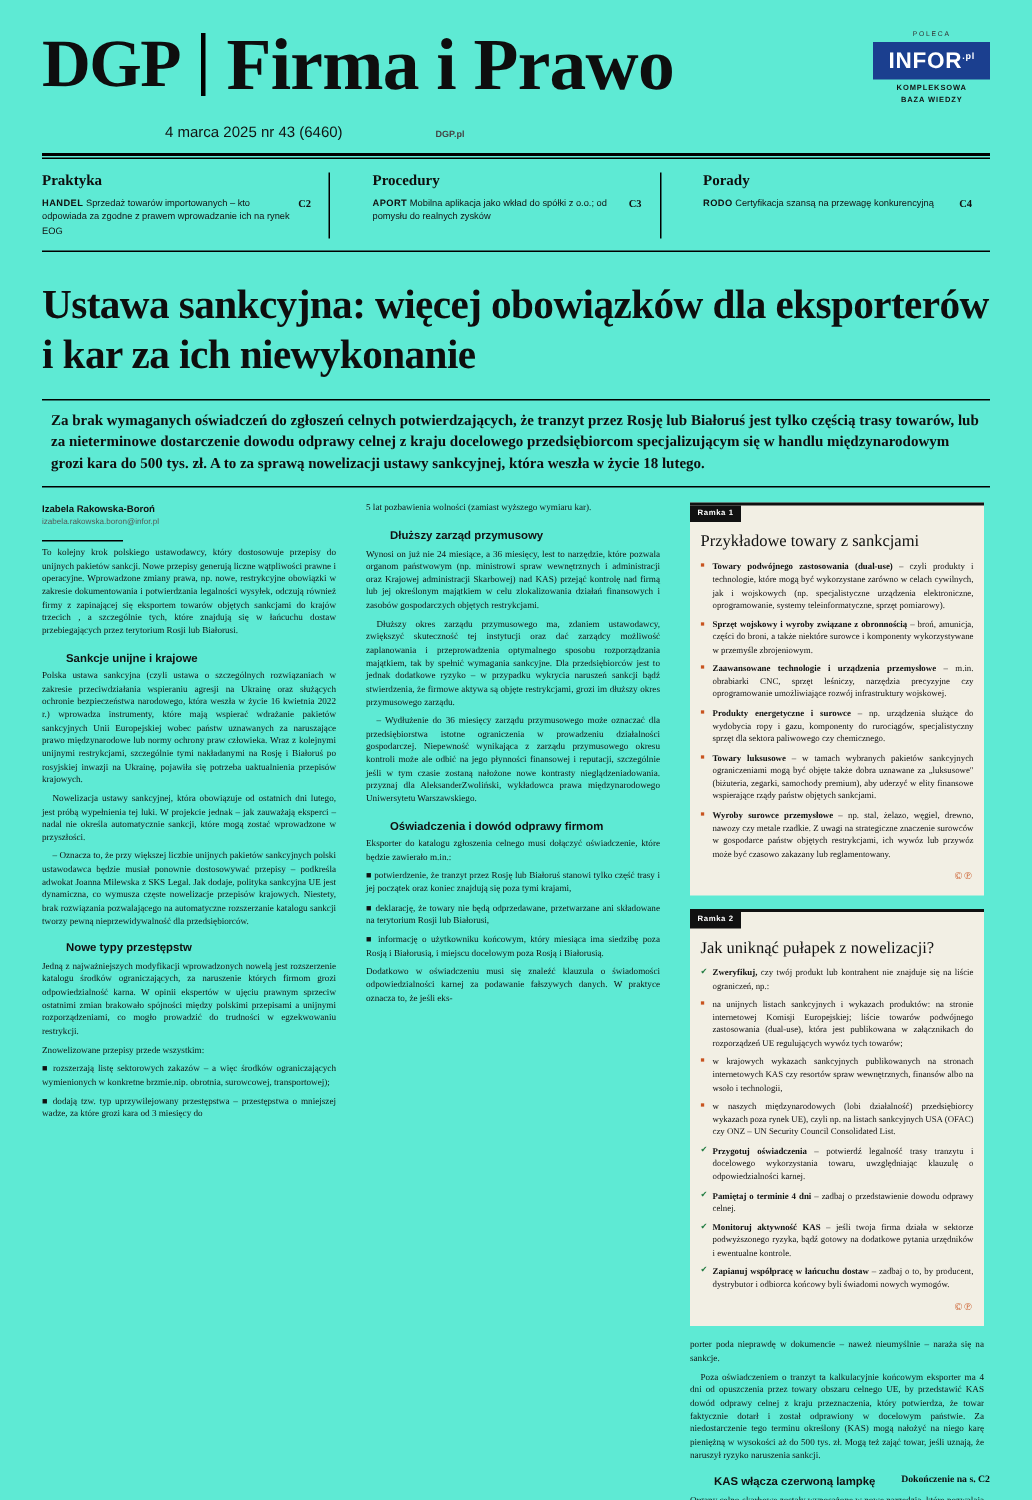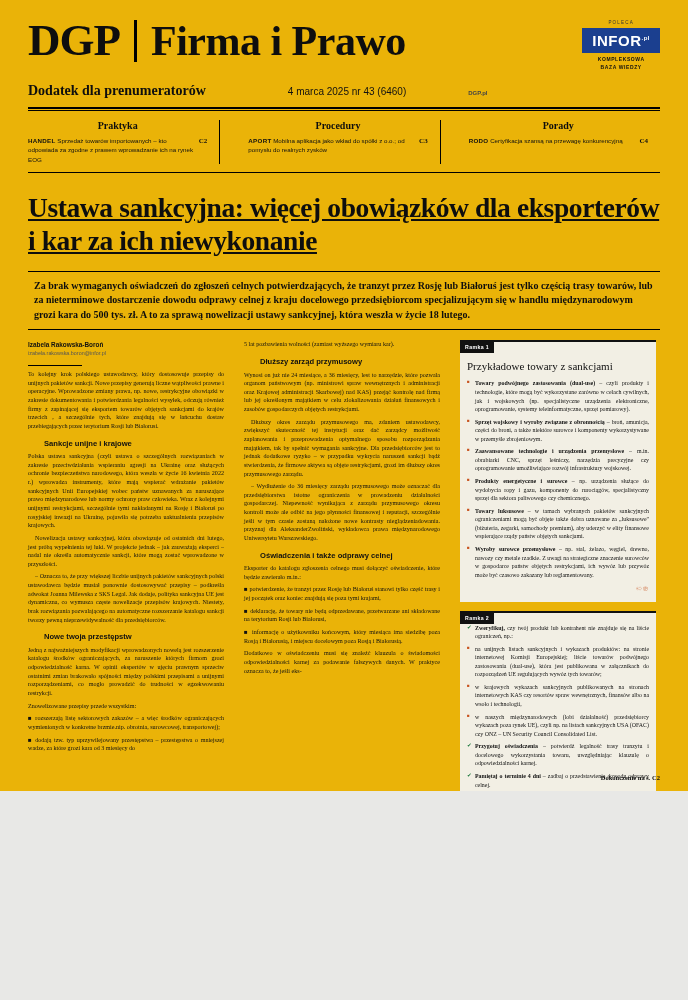--- a/index.html
+++ b/index.html
@@ -2,22 +2,22 @@
 <html lang="pl"><head>
 <meta charset="utf-8">
 <style>
   html, body {
     margin: 0;
     padding: 0;
     background: #e8e8e6;
   }
   .page {
     width: 688px;
-    height: 791px;
-    background: #eab308;
+    height: 1000px;
+    background: #5eead4;
     position: relative;
     overflow: hidden;
     font-family: "Liberation Serif", serif;
     color: #0e0e0e;
     box-sizing: border-box;
   }
   .inner {
     position: absolute;
     left: 28px;
     right: 28px;
@@ -44,21 +44,21 @@
   }
   .divider-v {
     width: 3px;
     height: 42px;
     background: #000;
     margin: 0 14px;
   }
   .firma {
     font-family: "Liberation Serif", serif;
     font-weight: bold;
-    font-size: 42px;
+    font-size: 49px;
     line-height: 1;
     letter-spacing: -0.5px;
   }
   .infor-box {
     text-align: center;
     padding-top: 2px;
   }
   .poleca {
     font-size: 4.5px;
     letter-spacing: 1.2px;
@@ -137,21 +137,20 @@
   }
   .teaser + .teaser {
     border-left: 1px solid #000;
     padding-left: 28px;
   }
   .teaser-title {
     font-family: "Liberation Serif", serif;
     font-weight: bold;
     font-size: 10px;
     margin-bottom: 5px;
-    text-align: center;
   }
   .teaser-body {
     font-family: "Liberation Sans", sans-serif;
     font-size: 6.2px;
     line-height: 1.5;
     color: #111;
   }
   .teaser-kicker {
     font-weight: bold;
     letter-spacing: 0.3px;
@@ -171,21 +170,20 @@
   }
 
   
   .headline {
     font-family: "Liberation Serif", serif;
     font-weight: bold;
     font-size: 27.5px;
     line-height: 1.2;
     margin-top: 18px;
     letter-spacing: -0.4px;
-    text-decoration: underline;
   }
 
   
   .lead {
     border-top: 1px solid #000;
     border-bottom: 1px solid #000;
     margin-top: 14px;
     padding: 7px 6px 7px 6px;
     font-family: "Liberation Serif", serif;
     font-weight: bold;
@@ -324,21 +322,20 @@
         <div class="firma">Firma i Prawo</div>
       </div>
       <div class="infor-box">
         <div class="poleca">POLECA</div>
         <div class="infor-logo"><span>INFOR</span><sup>.pl</sup></div>
         <div class="infor-sub">KOMPLEKSOWA<br>BAZA WIEDZY</div>
       </div>
     </div>
 
     <div class="subhead-row">
-      <div class="dodatek">Dodatek dla prenumeratorów</div>
       <div class="issue">4 marca 2025 nr 43 (6460)</div>
       <div class="dgp-pl">DGP.pl</div>
     </div>
 
     <div class="rule-black"></div>
     <div class="rule-thin"></div>
 
     <div class="teasers">
       <div class="teaser">
         <div class="teaser-title">Praktyka</div>
@@ -376,34 +373,34 @@
 
       <div class="col">
         <div class="byline-name">Izabela Rakowska-Boroń</div>
         <div class="byline-mail">izabela.rakowska.boron@infor.pl</div>
         <div class="byline-rule"></div>
         <p class="noind">To kolejny krok polskiego ustawodawcy, który dostosowuje przepisy do unijnych pakietów sankcji. Nowe przepisy generują liczne wątpliwości prawne i operacyjne. Wprowadzone zmiany prawa, np. nowe, restrykcyjne obowiązki w zakresie dokumentowania i potwierdzania legalności wysyłek, odczują również firmy z zapinającej się eksportem towarów objętych sankcjami do krajów trzecich   , a szczególnie tych, które znajdują się w łańcuchu dostaw przebiegających przez terytorium Rosji lub Białorusi.</p>
         <div class="subhead">Sankcje unijne i krajowe</div>
         <p class="noind">Polska ustawa sankcyjna (czyli ustawa o szczególnych rozwiązaniach w zakresie przeciwdziałania wspieraniu agresji na Ukrainę oraz służących ochronie bezpieczeństwa narodowego, która weszła w życie 16 kwietnia 2022 r.) wprowadza instrumenty, które mają wspierać wdrażanie pakietów sankcyjnych Unii Europejskiej wobec państw uznawanych za naruszające prawo międzynarodowe lub normy ochrony praw człowieka. Wraz z kolejnymi unijnymi restrykcjami, szczególnie tymi nakładanymi na Rosję i Białoruś po rosyjskiej inwazji na Ukrainę, pojawiła się potrzeba uaktualnienia przepisów krajowych.</p>
         <p>Nowelizacja ustawy sankcyjnej, która obowiązuje od ostatnich dni lutego, jest próbą wypełnienia tej luki. W projekcie jednak – jak zauważają eksperci – nadal nie określa automatycznie sankcji, które mogą zostać wprowadzone w przyszłości.</p>
         <p>– Oznacza to, że przy większej liczbie unijnych pakietów sankcyjnych polski ustawodawca będzie musiał ponownie dostosowywać przepisy – podkreśla adwokat Joanna Milewska z SKS Legal. Jak dodaje, polityka sankcyjna UE jest dynamiczna, co wymusza częste nowelizacje przepisów krajowych. Niestety, brak rozwiązania pozwalającego na automatyczne rozszerzanie katalogu sankcji tworzy pewną nieprzewidywalność dla przedsiębiorców.</p>
-        <div class="subhead">Nowe twoja przestępstw</div>
+        <div class="subhead">Nowe typy przestępstw</div>
         <p class="noind">Jedną z najważniejszych modyfikacji wprowadzonych nowelą jest rozszerzenie katalogu środków ograniczających, za naruszenie których firmom grozi odpowiedzialność karna. W opinii ekspertów w ujęciu prawnym sprzeciw ostatnimi zmian brakowało spójności między polskimi przepisami a unijnymi rozporządzeniami, co mogło prowadzić do trudności w egzekwowaniu restrykcji.</p>
         <p class="noind">Znowelizowane przepisy przede wszystkim:</p>
         <p class="noind">■ rozszerzają listę sektorowych zakazów – a więc środków ograniczających wymienionych w konkretne brzmie.nip. obrotnia, surowcowej, transportowej);</p>
         <p class="noind">■ dodają tzw. typ uprzywilejowany przestępstwa – przestępstwa o mniejszej wadze, za które grozi kara od 3 miesięcy do</p>
       </div>
 
       <div class="col">
         <p class="noind">5 lat pozbawienia wolności (zamiast wyższego wymiaru kar).</p>
         <div class="subhead">Dłuższy zarząd przymusowy</div>
         <p class="noind">Wynosi on już nie 24 miesiące, a 36 miesięcy, lest to narzędzie, które pozwala organom państwowym (np. ministrowi spraw wewnętrznych i administracji oraz Krajowej administracji Skarbowej) nad KAS) przejąć kontrolę nad firmą lub jej określonym majątkiem w celu zlokalizowania działań finansowych i zasobów gospodarczych objętych restrykcjami.</p>
         <p>Dłuższy okres zarządu przymusowego ma, zdaniem ustawodawcy, zwiększyć skuteczność tej instytucji oraz dać zarządcy możliwość zaplanowania i przeprowadzenia optymalnego sposobu rozporządzania majątkiem, tak by spełnić wymagania sankcyjne. Dla przedsiębiorców jest to jednak dodatkowe ryzyko – w przypadku wykrycia naruszeń sankcji bądź stwierdzenia, że firmowe aktywa są objęte restrykcjami, grozi im dłuższy okres przymusowego zarządu.</p>
         <p>– Wydłużenie do 36 miesięcy zarządu przymusowego może oznaczać dla przedsiębiorstwa istotne ograniczenia w prowadzeniu działalności gospodarczej. Niepewność wynikająca z zarządu przymusowego okresu kontroli może ale odbić na jego płynności finansowej i reputacji, szczególnie jeśli w tym czasie zostaną nałożone nowe kontrasty nieglądzeniadowania. przyznaj dla AleksanderZwoliński, wykładowca prawa międzynarodowego Uniwersytetu Warszawskiego.</p>
-        <div class="subhead">Oświadczenia i także odprawy celnej</div>
+        <div class="subhead">Oświadczenia i dowód odprawy firmom</div>
         <p class="noind">Eksporter do katalogu zgłoszenia celnego musi dołączyć oświadczenie, które będzie zawierało m.in.:</p>
         <p class="noind">■ potwierdzenie, że tranzyt przez Rosję lub Białoruś stanowi tylko część trasy i jej początek oraz koniec znajdują się poza tymi krajami,</p>
         <p class="noind">■ deklarację, że towary nie będą odprzedawane, przetwarzane ani składowane na terytorium Rosji lub Białorusi,</p>
         <p class="noind">■ informację o użytkowniku końcowym, który miesiąca ima siedzibę poza Rosją i Białorusią, i miejscu docelowym poza Rosją i Białorusią.</p>
         <p class="noind">Dodatkowo w oświadczeniu musi się znaleźć klauzula o świadomości odpowiedzialności karnej za podawanie fałszywych danych. W praktyce oznacza to, że jeśli eks-</p>
       </div>
 
       <div class="col">
 
         <div class="ramka">
@@ -415,20 +412,21 @@
             <p><b>Zaawansowane technologie i urządzenia przemysłowe</b> – m.in. obrabiarki CNC, sprzęt leśniczy, narzędzia precyzyjne czy oprogramowanie umożliwiające rozwój infrastruktury wojskowej.</p>
             <p><b>Produkty energetyczne i surowce</b> – np. urządzenia służące do wydobycia ropy i gazu, komponenty do rurociągów, specjalistyczny sprzęt dla sektora paliwowego czy chemicznego.</p>
             <p><b>Towary luksusowe</b> – w tamach wybranych pakietów sankcyjnych ograniczeniami mogą być objęte także dobra uznawane za „luksusowe" (biżuteria, zegarki, samochody premium), aby uderzyć w elity finansowe wspierające rządy państw objętych sankcjami.</p>
             <p><b>Wyroby surowce przemysłowe</b> – np. stal, żelazo, węgiel, drewno, nawozy czy metale rzadkie. Z uwagi na strategiczne znaczenie surowców w gospodarce państw objętych restrykcjami, ich wywóz lub przywóz może być czasowo zakazany lub reglamentowany.</p>
           </div>
           <div class="ramka-foot">©℗</div>
         </div>
 
         <div class="ramka">
           <div class="ramka-tag">Ramka 2</div>
+          <div class="ramka-title">Jak uniknąć pułapek z nowelizacji?</div>
           <div class="ramka-body">
             <p class="check"><b>Zweryfikuj,</b> czy twój produkt lub kontrahent nie znajduje się na liście ograniczeń, np.:</p>
             <p>na unijnych listach sankcyjnych i wykazach produktów: na stronie internetowej Komisji Europejskiej; liście towarów podwójnego zastosowania (dual-use), która jest publikowana w załącznikach do rozporządzeń UE regulujących wywóz tych towarów;</p>
             <p>w krajowych wykazach sankcyjnych publikowanych na stronach internetowych KAS czy resortów spraw wewnętrznych, finansów albo na wsoło i technologii,</p>
             <p>w naszych międzynarodowych (lobi działalność) przedsiębiorcy wykazach poza rynek UE), czyli np. na listach sankcyjnych USA (OFAC) czy ONZ – UN Security Council Consolidated List.</p>
             <p class="check"><b>Przygotuj oświadczenia</b> – potwierdź legalność trasy tranzytu i docelowego wykorzystania towaru, uwzględniając klauzulę o odpowiedzialności karnej.</p>
             <p class="check"><b>Pamiętaj o terminie 4 dni</b> – zadbaj o przedstawienie dowodu odprawy celnej.</p>
             <p class="check"><b>Monitoruj aktywność KAS</b> – jeśli twoja firma działa w sektorze podwyższonego ryzyka, bądź gotowy na dodatkowe pytania urzędników i ewentualne kontrole.</p>
             <p class="check"><b>Zapianuj współpracę w łańcuchu dostaw</b> – zadbaj o to, by producent, dystrybutor i odbiorca końcowy byli świadomi nowych wymogów.</p>
           </div>

